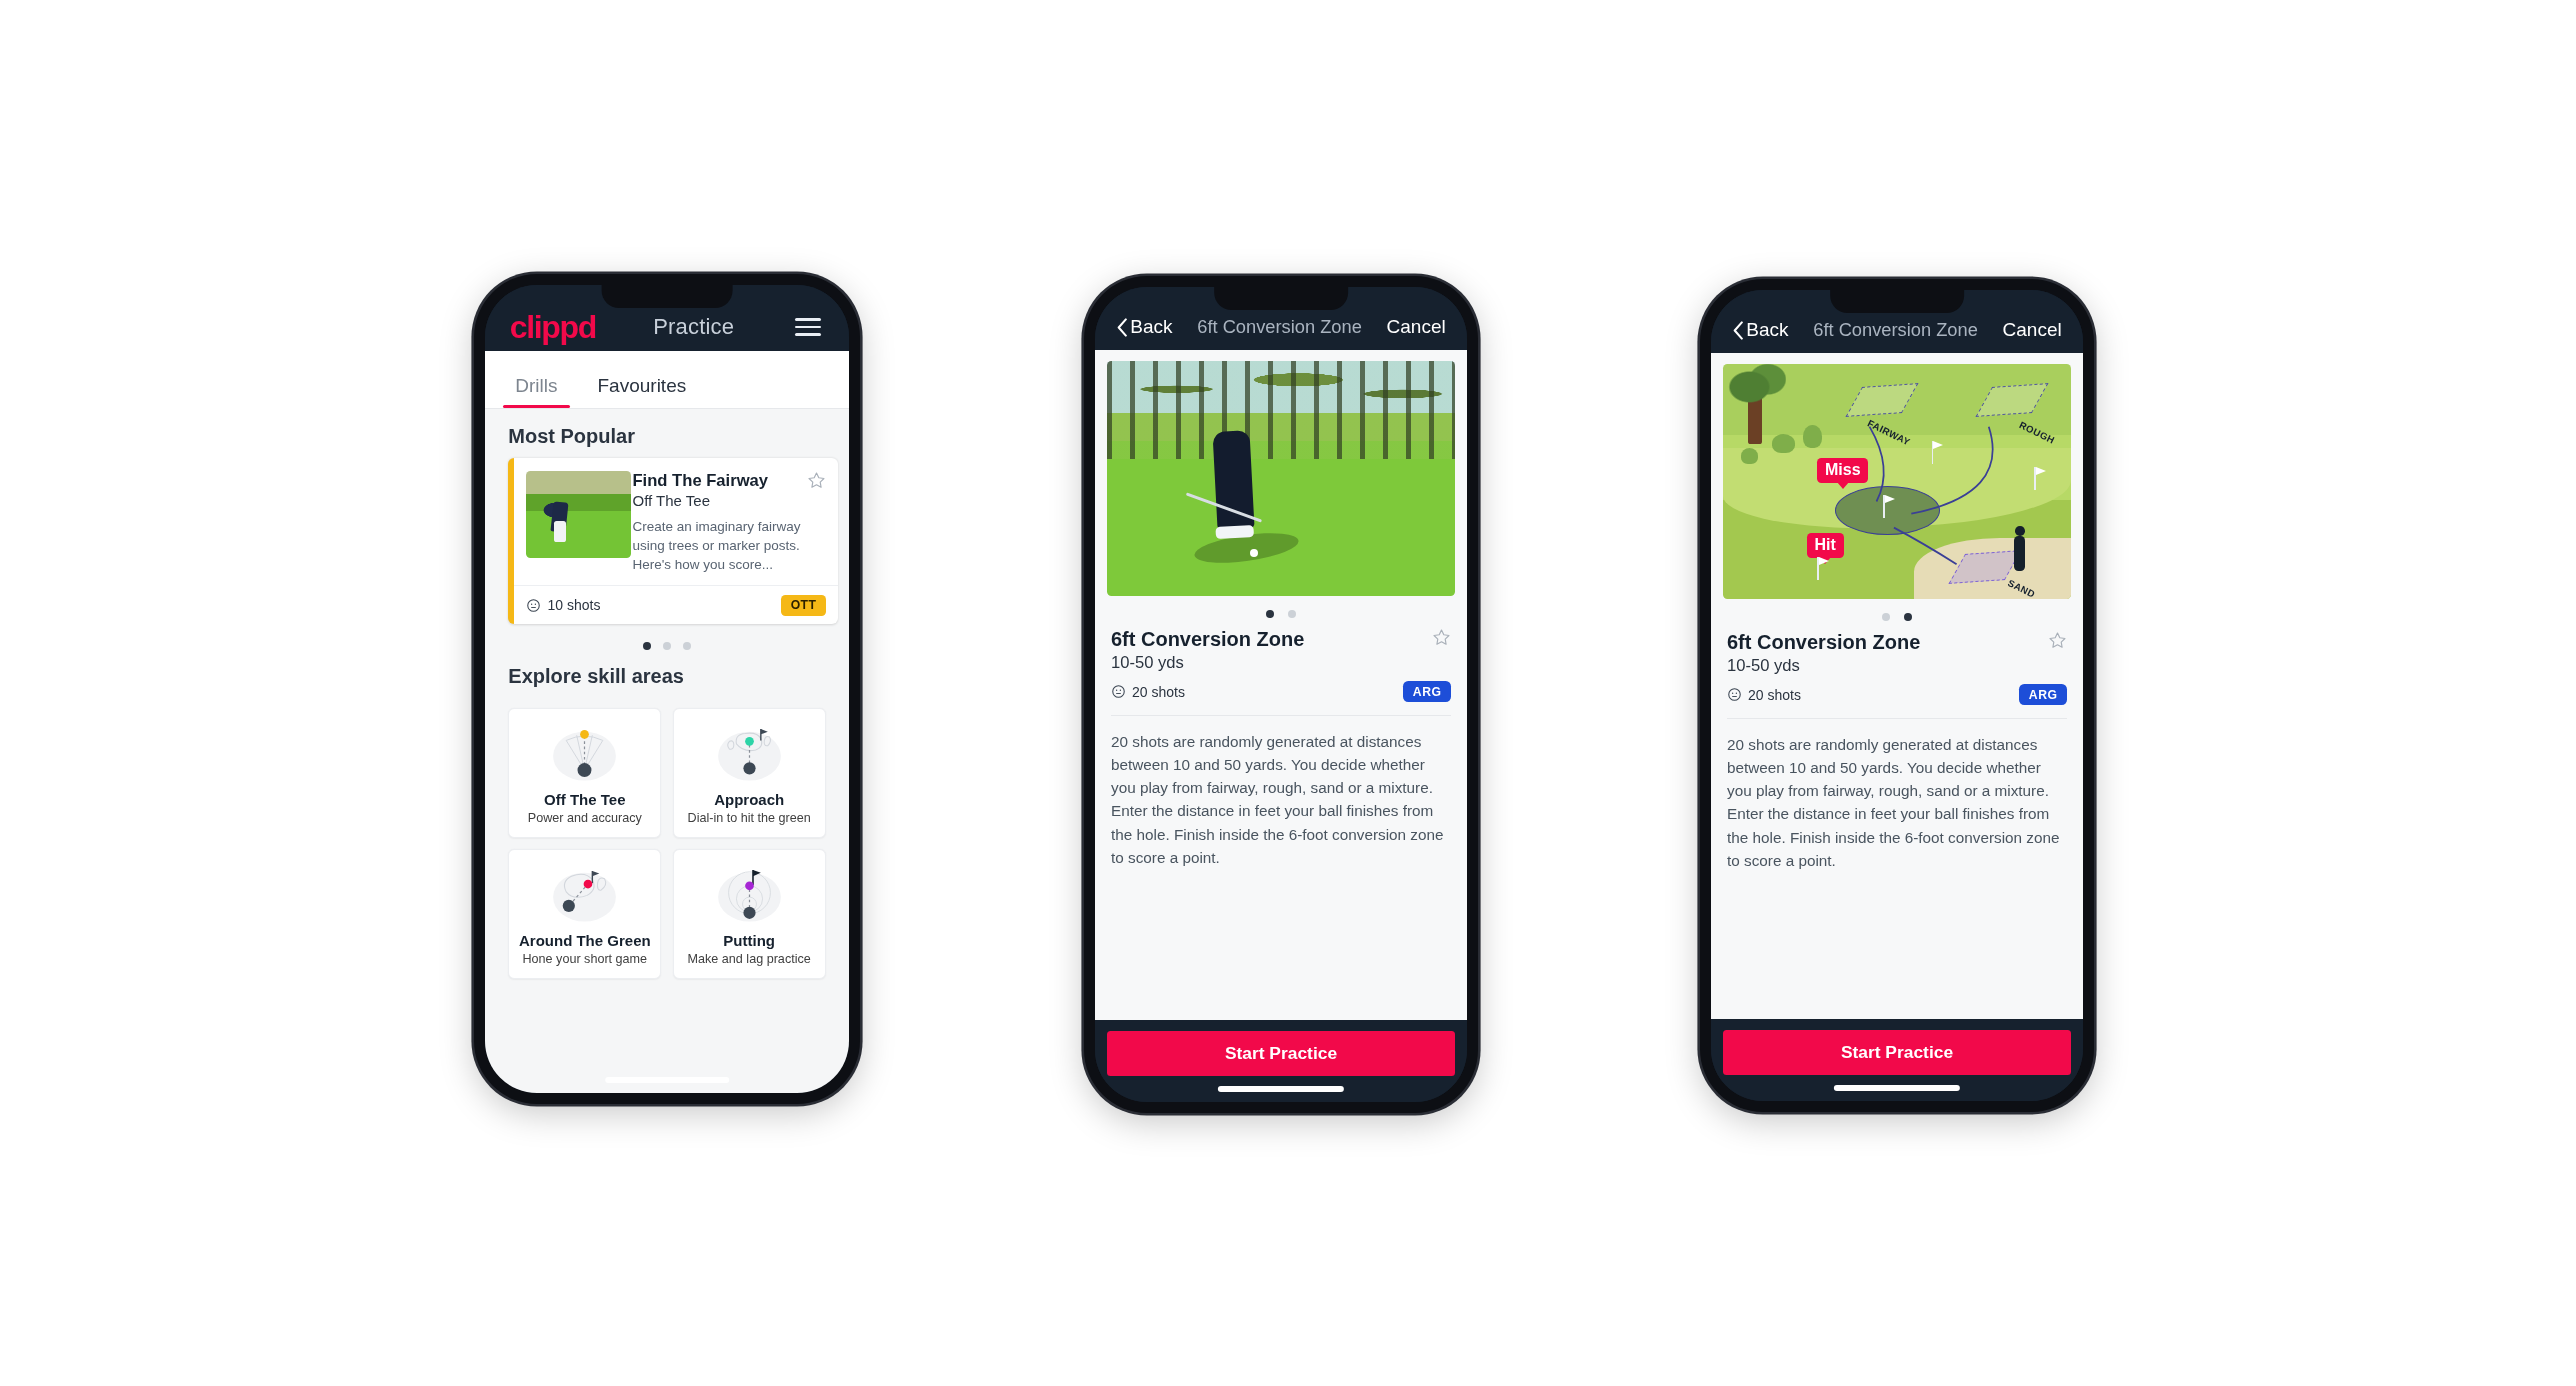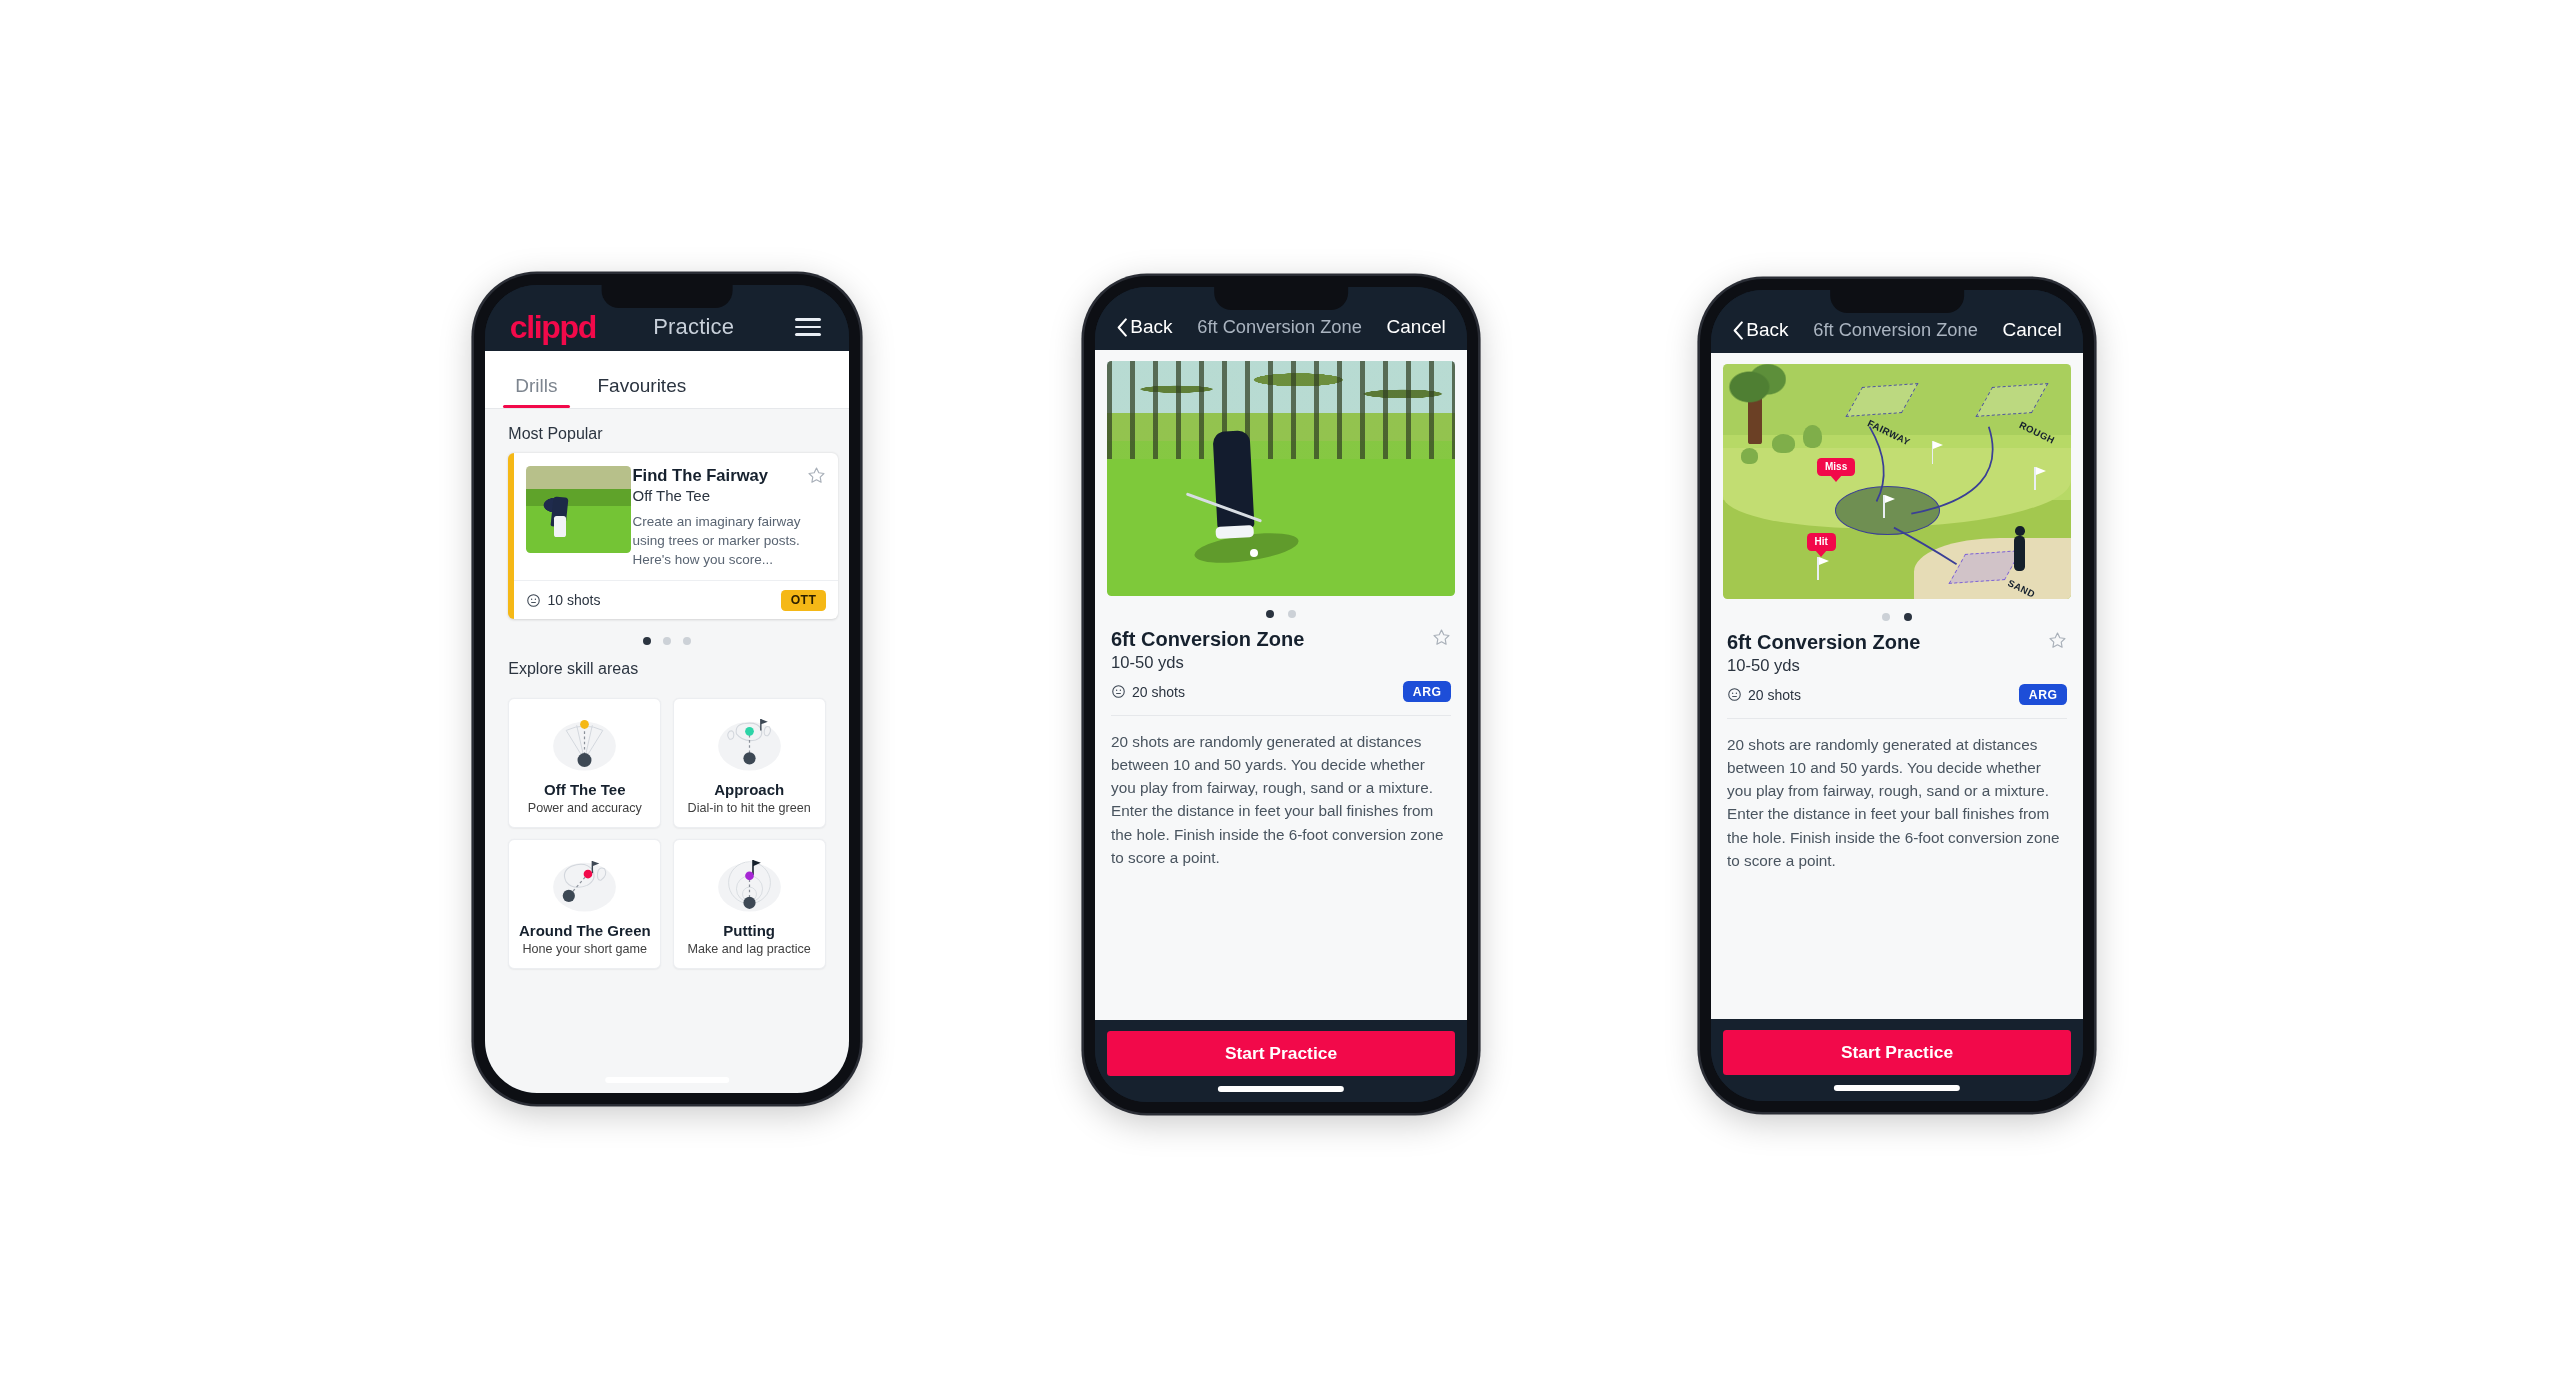--- a/index.html
+++ b/index.html
@@ -65,21 +65,21 @@
     color: #8d959f; cursor: pointer; position: relative; font-weight: 400;
   }
   .tab.active { color: #7d858f; }
   .tab.active::after {
     content: ""; position: absolute; left: -5.2px; right: -5.2px; bottom: 0;
     height: 3.5px; background: #F2094A; border-radius: 1.7px;
   }
   .tab.alt { color: #2b3440; font-weight: 400; }
 
   .p1-body { background: #f5f6f7; flex: 1 1 auto; overflow: hidden; padding: 0 0 0 0; position: relative; }
-  .section-label { font-size: 16px; color: #2b3440; padding: 15.7px 23px 10.5px 23px; }
+  .section-label { font-size: 20px; color: #2b3440; padding: 15.7px 23px 10.5px 23px; font-weight: bold; }
 
   .carousel { position: relative; padding-left: 23px; display: flex; gap: 12.2px; }
   .drill-card {
     background: #ffffff; border-radius: 6.1px; width: 330px; flex: 0 0 auto;
     box-shadow: 0 0.9px 2.6px rgba(0,0,0,.14);
     border-left: 6.1px solid #F5B816; overflow: hidden;
   }
   .drill-top { display: flex; padding: 12.2px 12.2px 10.5px 12.2px; gap: 1px; }
   .drill-thumb {
     width: 105px; height: 87px; border-radius: 4.4px; flex: 0 0 auto;
@@ -231,21 +231,21 @@
   .zone-patch {
     position: absolute; width: 54px; height: 30px;
     border: 1.7px dashed #4a4f9e; background: rgba(255,255,255,.22);
     transform: skewX(-32deg) rotate(-4deg);
   }
   .zone-label {
     position: absolute; font-size: 9.6px; font-weight: 800; color: #16212e;
     letter-spacing: 0.5px; transform: rotate(26deg);
   }
   .pill {
-    position: absolute; background: #F2094A; color: #fff; font-size: 10px;
+    position: absolute; background: #F2094A; color: #fff; font-size: 16px;
     font-weight: 700; padding: 3.5px 7.8px; border-radius: 4.4px;
   }
   .pill::after {
     content: ""; position: absolute; left: 50%; bottom: -6.1px; transform: translateX(-50%);
     border-left: 6.1px solid transparent; border-right: 6.1px solid transparent;
     border-top: 7px solid #F2094A;
   }
   .map-golfer {
     position: absolute; right: 13%; bottom: 12%; width: 11.3px; height: 35px;
     background: #15202b; border-radius: 4.4px;

